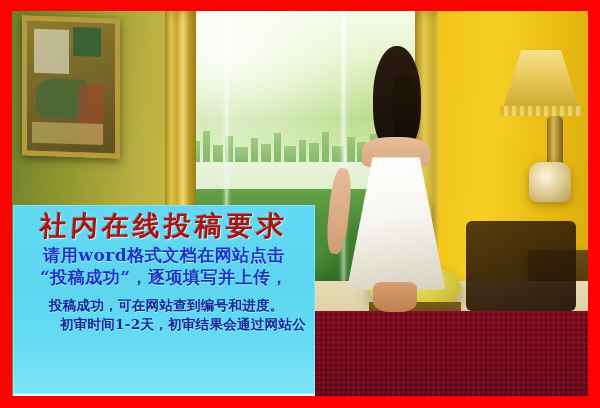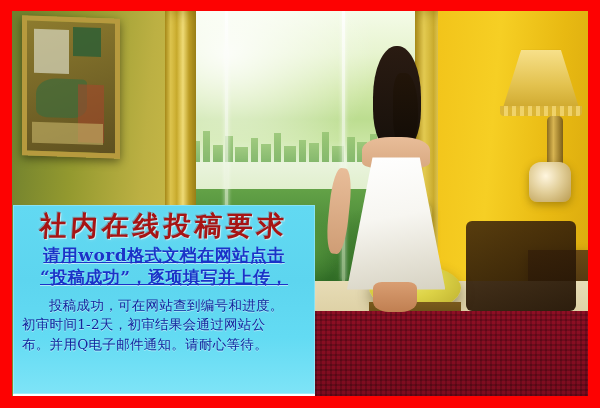--- a/index.html
+++ b/index.html
@@ -254,39 +254,38 @@
   .body-lines{
     margin:1px 0 0;padding:0 6px;
     text-align:center;
     font-family:"DejaVu Serif","Liberation Serif",serif;
     font-weight:bold;
     font-size:17px;
     line-height:1.32;
     color:#1a33c8;
     letter-spacing:.5px;
     text-shadow:0 1px 0 rgba(255,255,255,.5);
-    text-decoration:underline;
   }
   .body-lines .l1{display:block;}
   .body-lines .l2{display:block;}
   .body-lines .l3{display:block;}
 
   .note{
     margin:7px 0 0;padding:0 9px;
     font-family:"DejaVu Serif","Liberation Serif",serif;
-    font-weight:normal;
+    font-weight:bold;
     font-size:13.5px;
     line-height:1.45;
     color:#14249c;
     text-align:left;
     letter-spacing:.3px;
     text-shadow:0 1px 0 rgba(255,255,255,.45);
   }
   .note .n1{display:block;text-indent:2em;}
-  .note .n2{display:block;}
+  .note .n2{display:block;text-align:right;}
   .note .n3{display:block;}
 </style>
 </head>
 <body>
 
 <div id="poster">
 
   <div class="frame"></div>
 
   <div class="photo">
@@ -373,19 +372,18 @@
     <h1 class="title">社内在线投稿要求</h1>
 
     <div class="body-lines">
       <span class="l1">请用word格式文档在网站点击</span>
       <span class="l2">“投稿成功”，逐项填写并上传，</span>
     </div>
 
     <div class="note">
       <span class="n1">投稿成功，可在网站查到编号和进度。</span>
       <span class="n2">初审时间1-2天，初审结果会通过网站公</span>
-      <span class="n3">布。并用Q电子邮件通知。请耐心等待。</span>
     </div>
   </div>
 
   <div class="panel-white-strip"></div>
 
 </div>
 
 </body></html>

